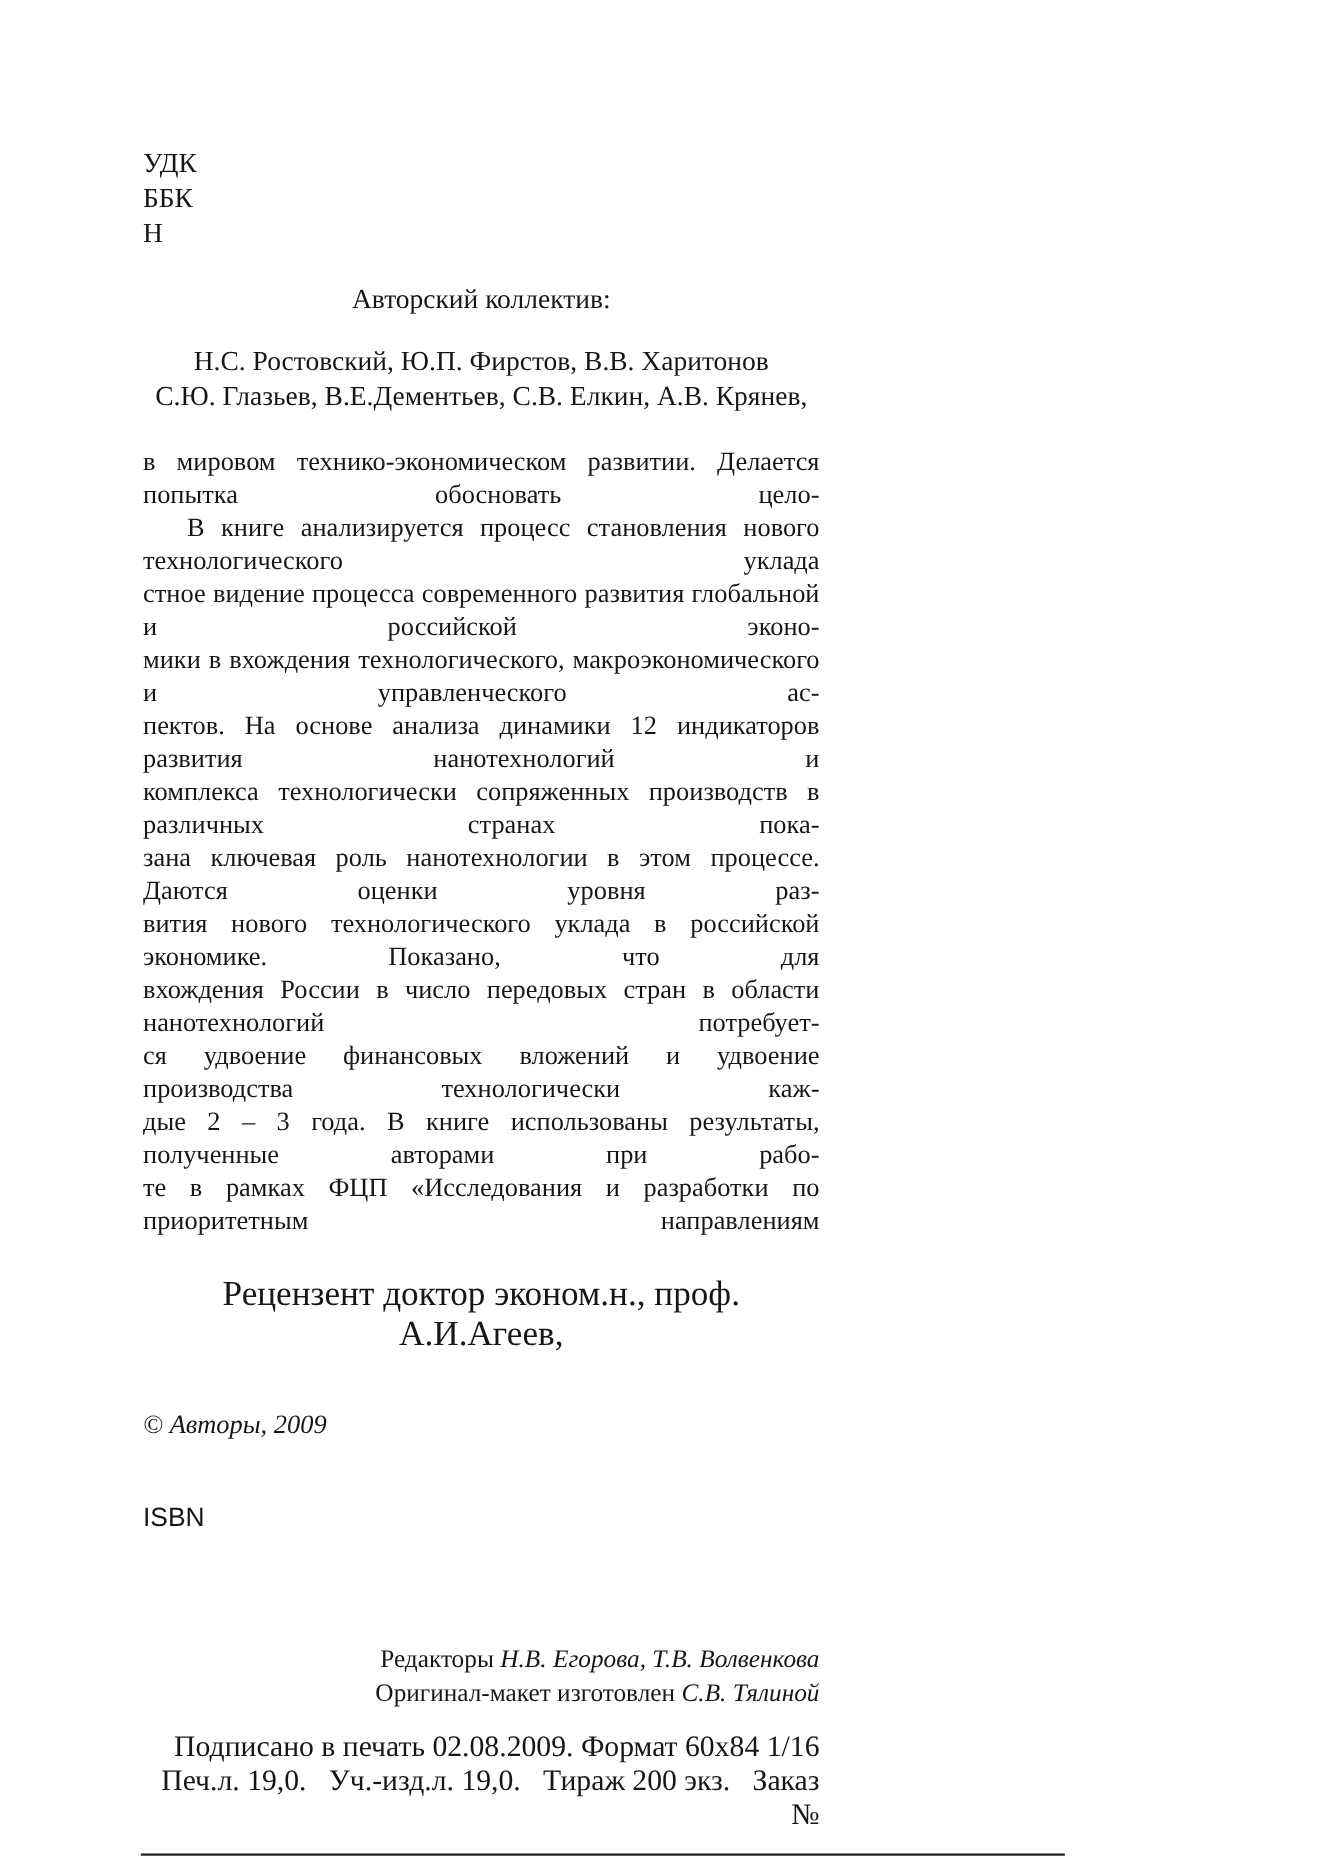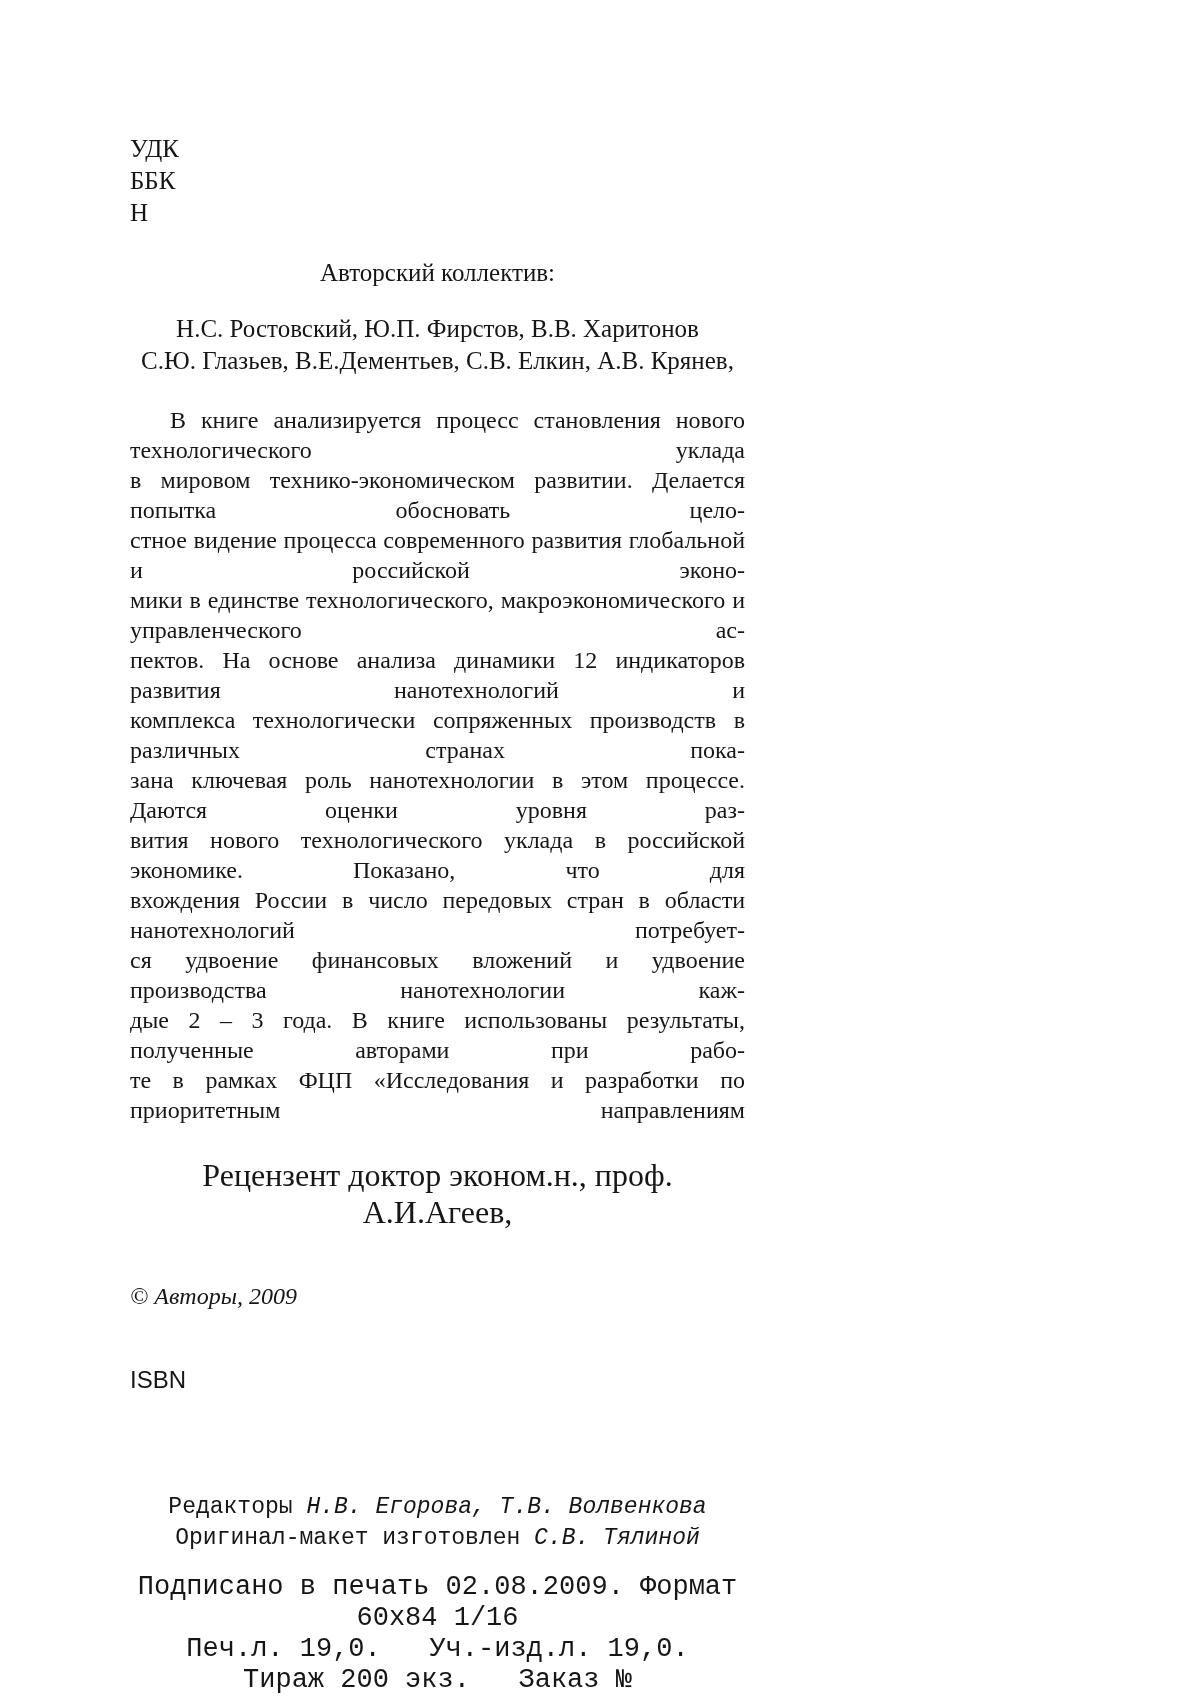--- a/index.html
+++ b/index.html
@@ -68,21 +68,21 @@
     margin-top: 52px;
     font-size: 24px;
     font-style: italic;
   }
   .isbn {
     margin-top: 56px;
     font-family: "Liberation Sans", sans-serif;
     font-size: 24px;
   }
   
-  .sans { font-family: Liberation Mono, monospace; }
+  .sans { font-family: Liberation Serif, serif; text-align: right; }
   .imprint {
     margin-top: 98px;
     font-size: 23px;
   }
   .imprint-line { line-height: 31px; }
   .it { font-style: italic; }
   .pre { white-space: pre-wrap; }
   .printinfo {
     margin-top: 18px;
     font-size: 27px;
@@ -112,30 +112,30 @@
 
   <div class="heading centered">Авторский коллектив:</div>
 
   <div class="block-centered authors">
       <div class="line last">Н.С. Ростовский,  Ю.П. Фирстов, В.В. Харитонов</div>
       <div class="line first">С.Ю. Глазьев, В.Е.Дементьев, С.В. Елкин, А.В. Крянев,</div>
     </div>
 
 
   <div class="block-justified annotation">
+      <div class="line">в мировом технико-экономическом развитии. Делается попытка обосновать цело-</div>
       <div class="line first">В книге анализируется  процесс  становления  нового технологического уклада</div>
-      <div class="line">в мировом технико-экономическом развитии. Делается попытка обосновать цело-</div>
       <div class="line">стное видение процесса современного развития глобальной и российской эконо-</div>
-      <div class="line">мики в единстве технологического, макроэкономического и управленческого ас-</div>
+      <div class="line">мики в вхождения технологического, макроэкономического и управленческого ас-</div>
       <div class="line">пектов. На основе анализа динамики 12 индикаторов развития нанотехнологий и</div>
       <div class="line">комплекса технологически сопряженных производств в различных странах пока-</div>
       <div class="line">зана ключевая роль  нанотехнологии в этом процессе. Даются оценки уровня раз-</div>
       <div class="line">вития нового технологического уклада в российской экономике. Показано, что для</div>
       <div class="line">вхождения России в число передовых стран в области нанотехнологий потребует-</div>
-      <div class="line">ся удвоение финансовых вложений и удвоение производства  нанотехнологии каж-</div>
+      <div class="line">ся удвоение финансовых вложений и удвоение производства  технологически каж-</div>
       <div class="line">дые 2 – 3 года. В книге использованы результаты, полученные авторами при рабо-</div>
       <div class="line">те в рамках   ФЦП «Исследования и разработки по приоритетным направлениям</div>
     </div>
 
   <div class="reviewer centered">Рецензент доктор эконом.н., проф. А.И.Агеев,</div>
 
   <div class="copyright">© Авторы, 2009</div>
 
   <div class="isbn">ISBN</div>
 

